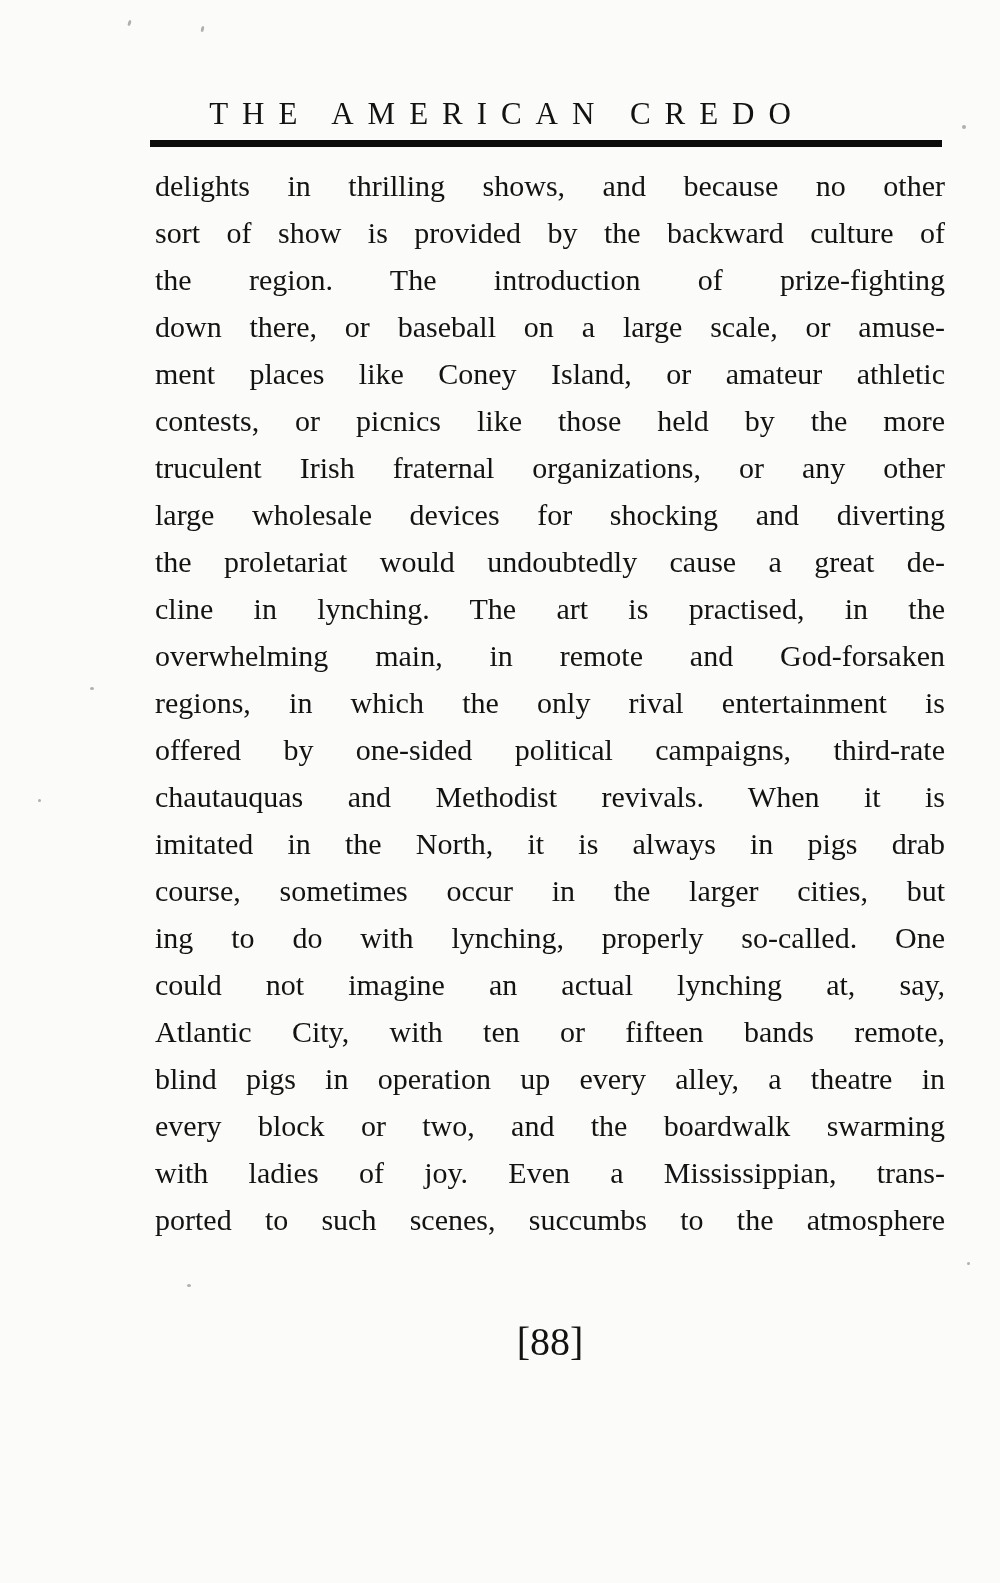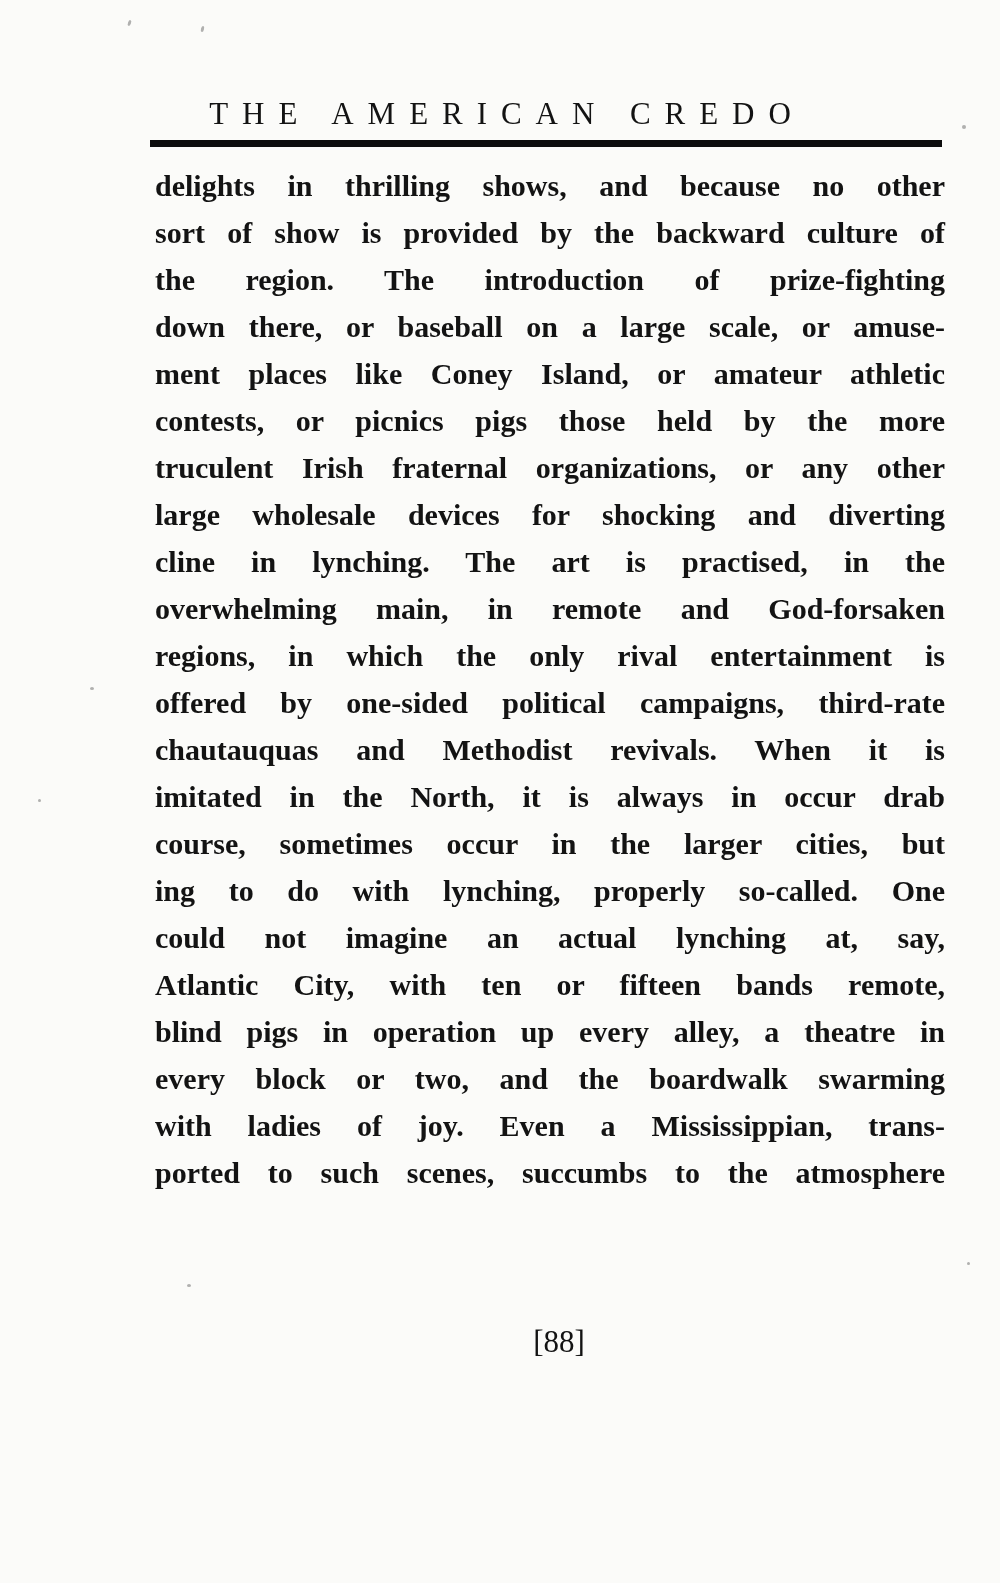--- a/index.html
+++ b/index.html
@@ -44,29 +44,28 @@
     top: 162px;
     left: 155px;
     width: 790px;
   }
   .line {
     font-size: 30px;
     line-height: 47px;
     height: 47px;
     text-align: justify;
     text-align-last: justify;
-    font-weight: bold;
   }
   .page-number {
     position: absolute;
     top: 1322px;
-    left: 164px;
+    left: 155px;
     width: 790px;
     text-align: center;
-    font-size: 31px;
+    font-size: 40px;
     line-height: 40px;
   }
   .speck {
     position: absolute;
     background: #555;
     opacity: 0.45;
     border-radius: 50%;
   }
   .speck.s1 { left: 128px; top: 20px;  width: 3px; height: 6px; transform: rotate(20deg); }
   .speck.s2 { left: 201px; top: 26px;  width: 3px; height: 6px; transform: rotate(15deg); }
@@ -84,29 +83,30 @@
   <div class="header-title">THE AMERICAN CREDO</div>
 
   <div class="rule"></div>
 
   <div class="body-block">
     <div class="line">delights in thrilling shows, and because no other</div>
     <div class="line">sort of show is provided by the backward culture of</div>
     <div class="line">the region. The introduction of prize-fighting</div>
     <div class="line">down there, or baseball on a large scale, or amuse-</div>
     <div class="line">ment places like Coney Island, or amateur athletic</div>
-    <div class="line">contests, or picnics pigs those held by the more</div>
+    <div class="line">contests, or picnics like those held by the more</div>
     <div class="line">truculent Irish fraternal organizations, or any other</div>
     <div class="line">large wholesale devices for shocking and diverting</div>
+    <div class="line">the proletariat would undoubtedly cause a great de-</div>
     <div class="line">cline in lynching. The art is practised, in the</div>
     <div class="line">overwhelming main, in remote and God-forsaken</div>
     <div class="line">regions, in which the only rival entertainment is</div>
     <div class="line">offered by one-sided political campaigns, third-rate</div>
     <div class="line">chautauquas and Methodist revivals. When it is</div>
-    <div class="line">imitated in the North, it is always in occur drab</div>
+    <div class="line">imitated in the North, it is always in pigs drab</div>
     <div class="line">course, sometimes occur in the larger cities, but</div>
     <div class="line">ing to do with lynching, properly so-called. One</div>
     <div class="line">could not imagine an actual lynching at, say,</div>
     <div class="line">Atlantic City, with ten or fifteen bands remote,</div>
     <div class="line">blind pigs in operation up every alley, a theatre in</div>
     <div class="line">every block or two, and the boardwalk swarming</div>
     <div class="line">with ladies of joy. Even a Mississippian, trans-</div>
     <div class="line">ported to such scenes, succumbs to the atmosphere</div>
   </div>
 

